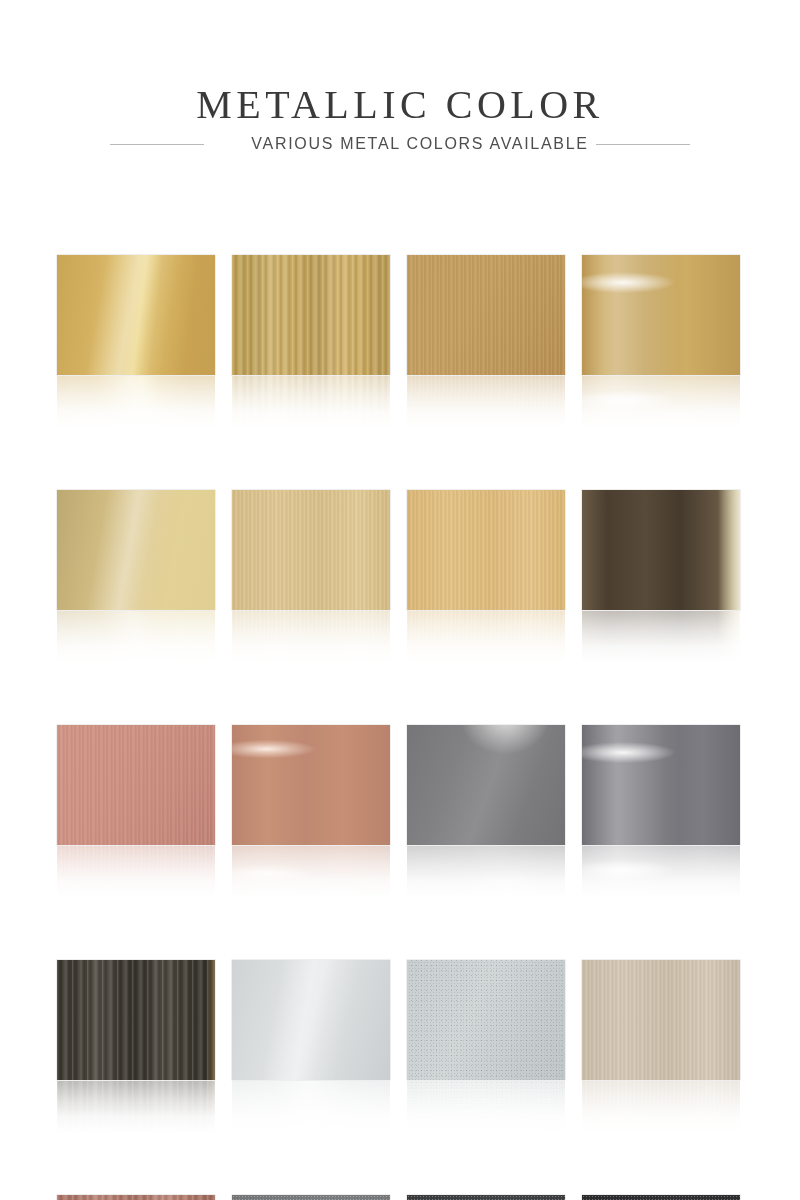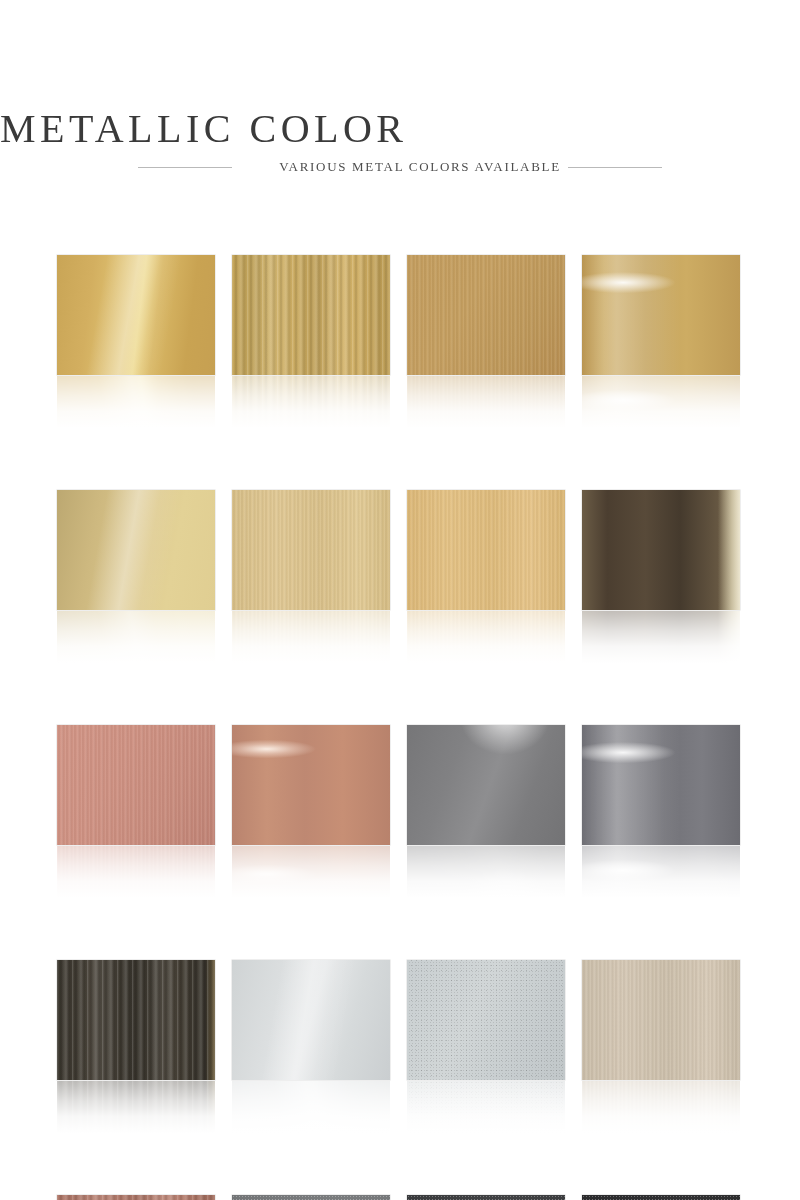--- a/index.html
+++ b/index.html
@@ -19,22 +19,22 @@
   .page {
     position: relative;
     width: 800px;
     height: 1200px;
     background: #ffffff;
     box-sizing: border-box;
   }
 
   
   .header {
-    padding-top: 108px;
-    text-align: left;
+    padding-top: 84px;
+    text-align: center;
     user-select: none;
   }
   .main-title {
     font-family: "Liberation Serif", serif;
     font-size: 40px;
     letter-spacing: 4.5px;
     color: #3a3a3a;
     font-weight: 400;
     line-height: 1.05;
     margin: 0;
@@ -48,22 +48,22 @@
     margin-top: 9px;
     gap: 0px;
   }
   .rule {
     height: 1px;
     width: 94px;
     background: #b9b9b9;
     flex: 0 0 auto;
   }
   .subtitle {
-    font-family: Liberation Serif, serif;
-    font-size: 13px;
+    font-family: Liberation Sans, sans-serif;
+    font-size: 16px;
     letter-spacing: 1.7px;
     color: #4e4e4e;
     white-space: nowrap;
     padding: 0 7px;
     margin-left: 40px;
   }
 
   
   .grid {
     position: absolute;

